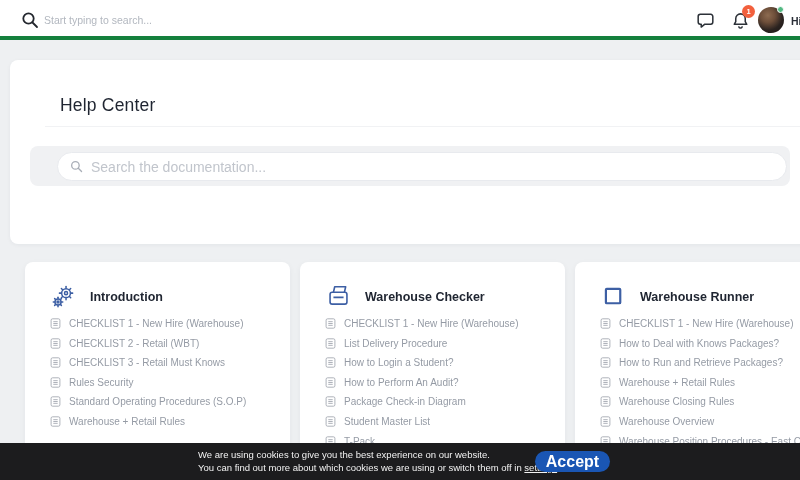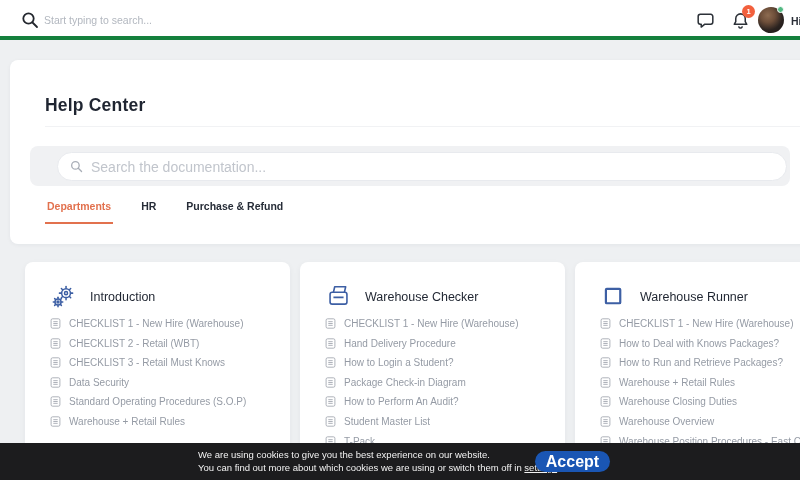--- a/index.html
+++ b/index.html
@@ -38,21 +38,21 @@
     position:absolute; left:19px; top:-1px; width:7px; height:7px; border-radius:50%;
     background:#53b983; border:1.5px solid #fff;
   }
   .greeting { position:absolute; left:791px; top:15px; font-size:10.5px; font-weight:bold; color:#2b2f38; white-space:nowrap; }
 
   
   .panel {
     position:absolute; left:10px; top:60px; width:800px; height:184px;
     background:#fff; border-radius:8px; box-shadow:0 1px 4px rgba(25,35,60,.05);
   }
-  .page-title { position:absolute; left:35px; top:35px; font-size:17.5px; font-weight:bold; color:#1f2531; letter-spacing:.2px; }
+  .page-title { position:absolute; left:50px; top:35px; font-size:17.5px; font-weight:normal; color:#1f2531; letter-spacing:.2px; }
   .panel-divider { position:absolute; left:35px; top:66px; right:0; height:1px; background:#f1f2f4; }
   .search-band {
     position:absolute; left:20px; top:86px; width:760px; height:40px;
     background:#f0f1f3; border-radius:8px;
   }
   .doc-search-pill {
     position:absolute; left:27px; top:6px; width:730px; height:29px;
     background:#fff; border:1px solid #e8eaee; border-radius:15px;
     display:flex; align-items:center; padding-left:12px;
   }
@@ -71,21 +71,21 @@
 
   
   .card {
     position:absolute; top:262px; width:265px; height:200px;
     background:#fff; border-radius:8px; box-shadow:0 2px 6px rgba(25,35,60,.05);
     overflow:hidden;
   }
   .card-1 { left:25px; } .card-2 { left:300px;padding-left:28px; } .card-3 { left:575px; }
   .card-header { position:absolute; left:25px; top:21px; display:flex; align-items:center; gap:13px; }
   .card-icon { width:27px; height:27px; color:#3d5fa4; flex:0 0 auto; }
-  .card-title { font-size:12.5px; font-weight:normal; color:#1f2531; }
+  .card-title { font-size:12.5px; font-weight:bold; color:#1f2531; }
   .card-list { position:absolute; left:25px; top:56px; right:10px; }
   .doc-link {
     height:19.6px; display:flex; align-items:flex-start; gap:8px; cursor:pointer;
     white-space:nowrap;
   }
   .doc-icon { width:11px; height:11px; color:#a6abb3; flex:0 0 auto; }
   .doc-label { font-size:10px; color:#959ba5; }
 
   
   .cookie-banner {
@@ -194,31 +194,20 @@
   <h1 class="page-title">Help Center</h1>
   <div class="panel-divider"></div>
   <div class="search-band">
     <div class="doc-search-pill">
       <svg class="doc-search-icon">
           <use href="#magnifier-icon"></use>
         </svg>
       <input class="doc-search-input" type="text" placeholder="Search the documentation..." style="">
     </div>
   </div>
-  <nav class="tabs">
-      <div class="tab active">
-    <span>Departments</span>
-  </div>
-      <div class="tab">
-    <span>HR</span>
-  </div>
-      <div class="tab">
-    <span>Purchase &amp; Refund</span>
-  </div>
-    </nav>
 </section>
 
 <main id="cards-row">
     <section class="card card-1">
     <div class="card-header">
       <svg class="card-icon">
           <use href="#gears-icon"></use>
         </svg>
       <span class="card-title">Introduction</span>
     </div>
@@ -238,21 +227,21 @@
         <div class="doc-link">
     <svg class="doc-icon">
             <use href="#doc-icon"></use>
           </svg>
     <span class="doc-label">CHECKLIST 3 - Retail Must Knows</span>
   </div>
         <div class="doc-link">
     <svg class="doc-icon">
             <use href="#doc-icon"></use>
           </svg>
-    <span class="doc-label">Data Security</span>
+    <span class="doc-label">Rules Security</span>
   </div>
         <div class="doc-link">
     <svg class="doc-icon">
             <use href="#doc-icon"></use>
           </svg>
     <span class="doc-label">Standard Operating Procedures (S.O.P)</span>
   </div>
         <div class="doc-link">
     <svg class="doc-icon">
             <use href="#doc-icon"></use>
@@ -272,39 +261,39 @@
         <div class="doc-link">
     <svg class="doc-icon">
             <use href="#doc-icon"></use>
           </svg>
     <span class="doc-label">CHECKLIST 1 - New Hire (Warehouse)</span>
   </div>
         <div class="doc-link">
     <svg class="doc-icon">
             <use href="#doc-icon"></use>
           </svg>
-    <span class="doc-label">Hand Delivery Procedure</span>
+    <span class="doc-label">List Delivery Procedure</span>
   </div>
         <div class="doc-link">
     <svg class="doc-icon">
             <use href="#doc-icon"></use>
           </svg>
     <span class="doc-label">How to Login a Student?</span>
   </div>
         <div class="doc-link">
     <svg class="doc-icon">
             <use href="#doc-icon"></use>
           </svg>
+    <span class="doc-label">How to Perform An Audit?</span>
+  </div>
+        <div class="doc-link">
+    <svg class="doc-icon">
+            <use href="#doc-icon"></use>
+          </svg>
     <span class="doc-label">Package Check-in Diagram</span>
-  </div>
-        <div class="doc-link">
-    <svg class="doc-icon">
-            <use href="#doc-icon"></use>
-          </svg>
-    <span class="doc-label">How to Perform An Audit?</span>
   </div>
         <div class="doc-link">
     <svg class="doc-icon">
             <use href="#doc-icon"></use>
           </svg>
     <span class="doc-label">Student Master List</span>
   </div>
         <div class="doc-link">
     <svg class="doc-icon">
             <use href="#doc-icon"></use>
@@ -342,21 +331,21 @@
         <div class="doc-link">
     <svg class="doc-icon">
             <use href="#doc-icon"></use>
           </svg>
     <span class="doc-label">Warehouse + Retail Rules</span>
   </div>
         <div class="doc-link">
     <svg class="doc-icon">
             <use href="#doc-icon"></use>
           </svg>
-    <span class="doc-label">Warehouse Closing Duties</span>
+    <span class="doc-label">Warehouse Closing Rules</span>
   </div>
         <div class="doc-link">
     <svg class="doc-icon">
             <use href="#doc-icon"></use>
           </svg>
     <span class="doc-label">Warehouse Overview</span>
   </div>
         <div class="doc-link">
     <svg class="doc-icon">
             <use href="#doc-icon"></use>

